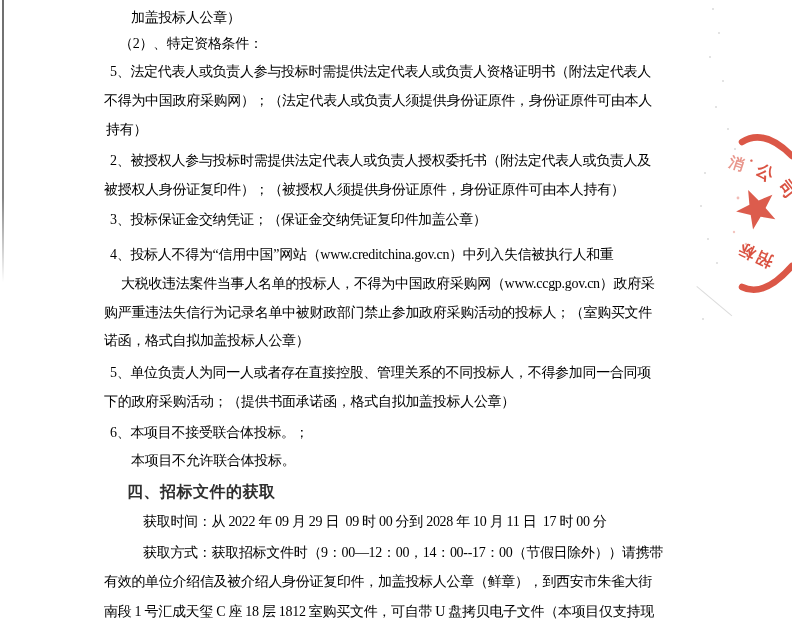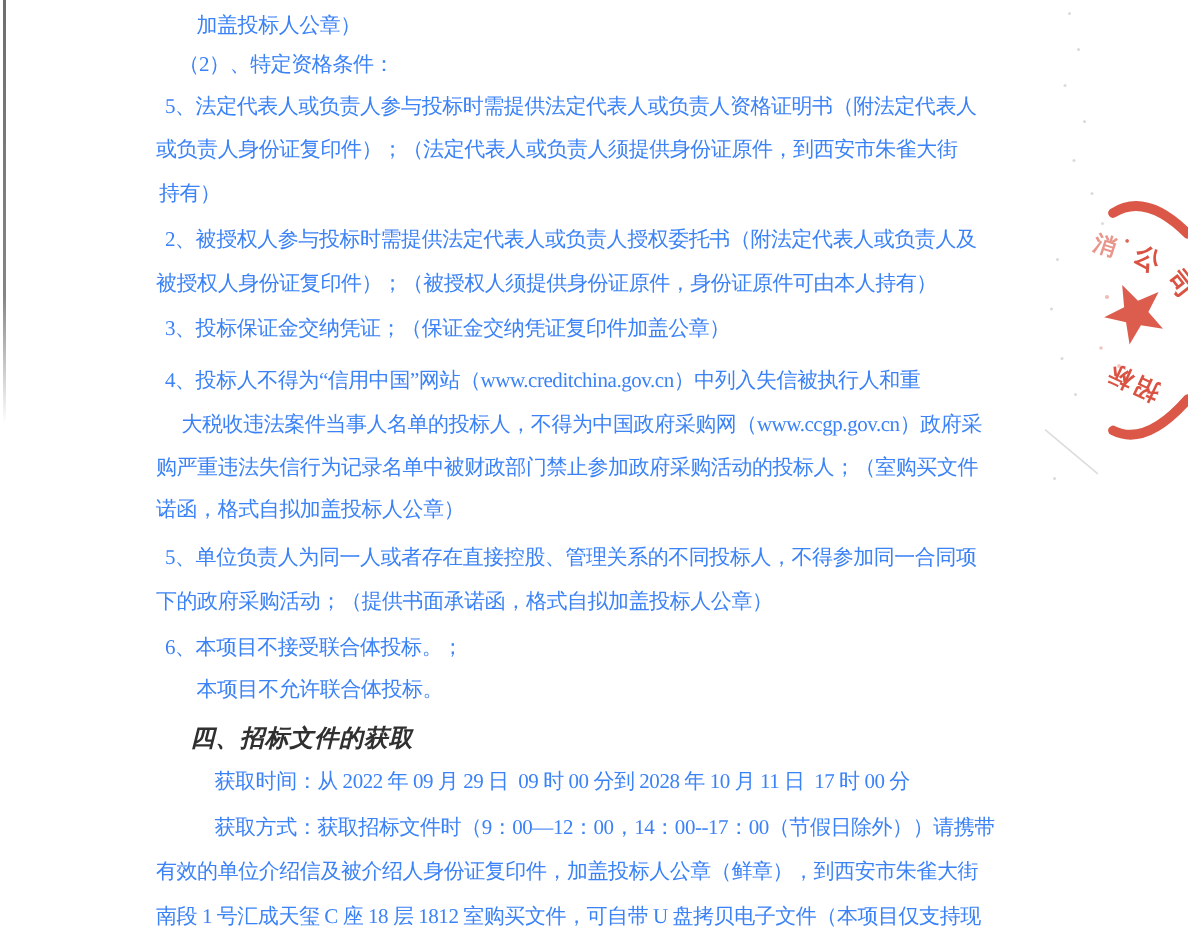--- a/index.html
+++ b/index.html
@@ -9,33 +9,32 @@
     position:relative;
     overflow:hidden;
     font-family:"Liberation Serif","DejaVu Serif",serif;
   }
   
   .ln{
     position:absolute;
     font-size:14px;
     letter-spacing:-0.3px;
     line-height:17px;
-    color:#3b82f6;
+    color:#000000;
     white-space:pre;
   }
   .ln .it{}
   .ln-heading{
     position:absolute;
     font-family:"Liberation Sans","DejaVu Sans",sans-serif;
     font-weight:bold;
     font-size:16px;
     letter-spacing:0.5px;
     color:#303030;
     white-space:pre;
-    font-style:italic;
   }
   
   .scan-edge{
     position:absolute;
     left:2px;top:0;
     width:2px;height:282px;
     background:linear-gradient(to bottom,#6e6e6e 0%,#858585 70%,rgba(133,133,133,0) 100%);
   }
   .speck{
     position:absolute;
@@ -78,21 +77,21 @@
 <div class="speck" style="left:707px;top:238px"></div>
 <div class="speck" style="left:716px;top:262px"></div>
 <div class="speck" style="left:702px;top:318px"></div>
 
 <div class="crease"></div>
 
 <div class="ln" style="left:131px;top:9px">加盖投标人公章）</div>
 <div class="ln" style="left:119px;top:35px">（2）、特定资格条件：</div>
 
 <div class="ln" style="left:110px;top:63px">5、法定代表人或负责人参与投标时需提供法定代表人或负责人资格证明书（附法定代表人</div>
-<div class="ln" style="left:104px;top:92px">或负责人身份证复印件）；（法定代表人或负责人须提供身份证原件，到西安市朱雀大街</div>
+<div class="ln" style="left:104px;top:92px">不得为中国政府采购网）；（法定代表人或负责人须提供身份证原件，身份证原件可由本人</div>
 <div class="ln" style="left:106px;top:121px">持有）</div>
 
 <div class="ln" style="left:110px;top:152px">2、被授权人参与投标时需提供法定代表人或负责人授权委托书（附法定代表人或负责人及</div>
 <div class="ln" style="left:104px;top:181px">被授权人身份证复印件）；（被授权人须提供身份证原件，身份证原件可由本人持有）</div>
 
 <div class="ln" style="left:110px;top:211px">3、投标保证金交纳凭证；（保证金交纳凭证复印件加盖公章）</div>
 
 <div class="ln" style="left:110px;top:246px">4、投标人不得为“信用中国”网站（www.creditchina.gov.cn）中列入失信被执行人和重</div>
 <div class="ln" style="left:121px;top:275px">大税收违法案件当事人名单的投标人，不得为中国政府采购网（www.ccgp.gov.cn）政府采</div>
 <div class="ln" style="left:104px;top:304px">购严重违法失信行为记录名单中被财政部门禁止参加政府采购活动的投标人；（室购买文件</div>

